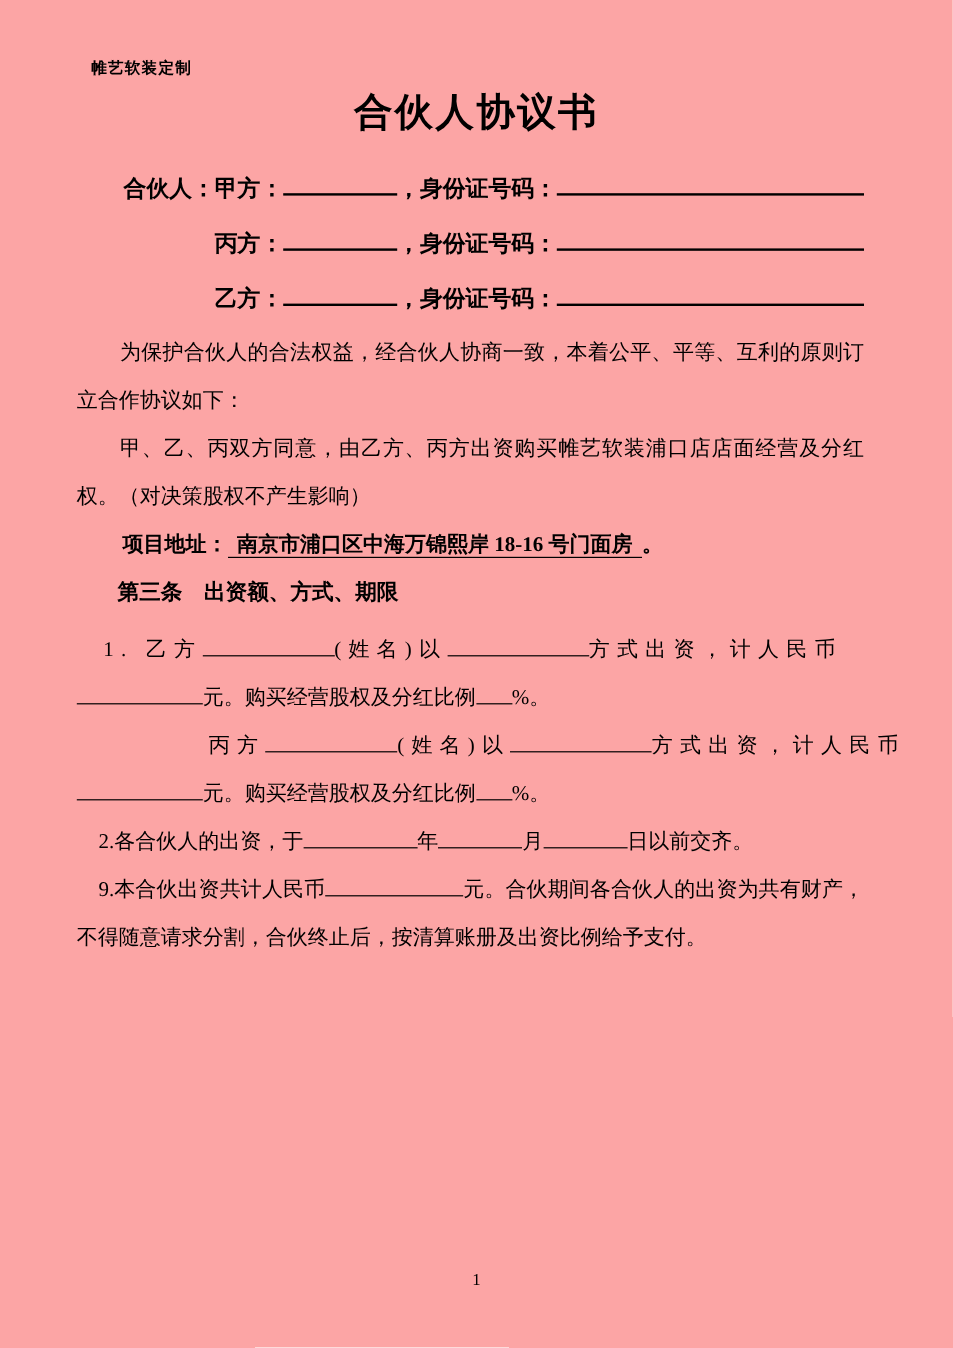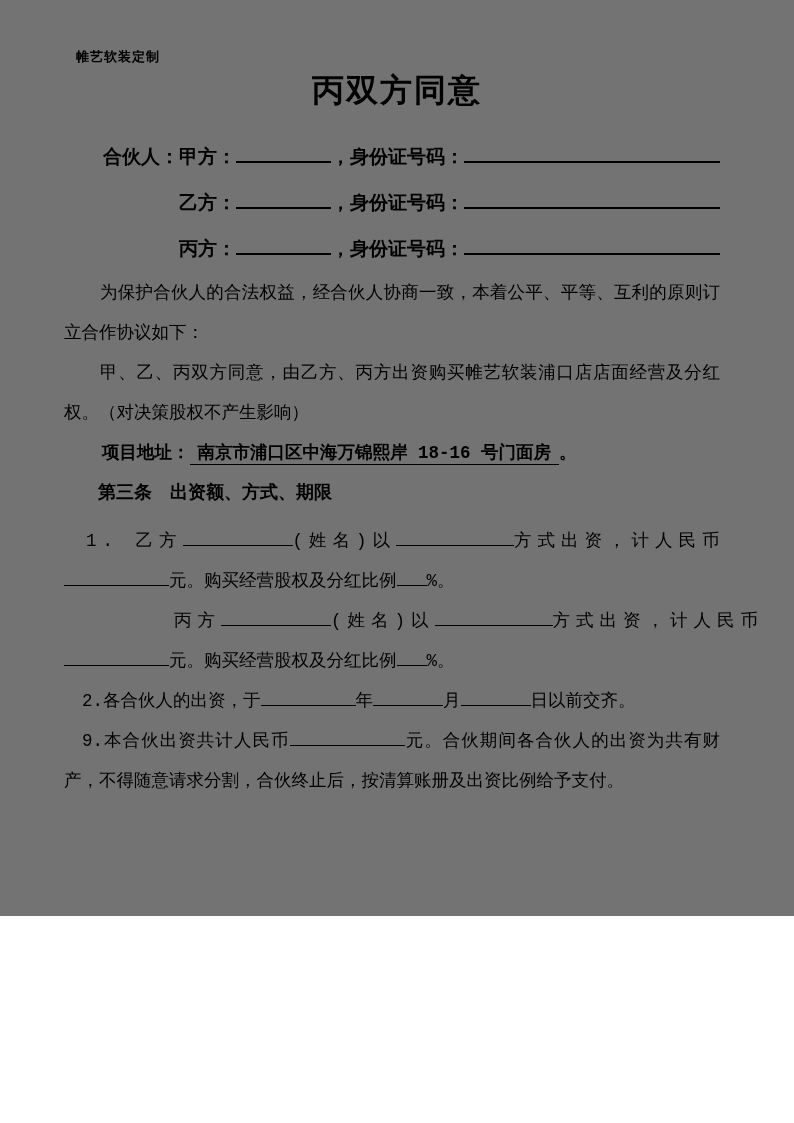--- a/index.html
+++ b/index.html
@@ -1,24 +1,24 @@
 <!DOCTYPE html>
 <html><head>
 <meta charset="utf-8">
 <style>
   * { margin: 0; padding: 0; box-sizing: border-box; }
   html, body { background: #ffffff; }
   .page {
     position: relative;
     width: 794px;
-    height: 916px;
+    height: 1123px;
     margin: 0 auto;
-    background: #737373;
+    background: #fca5a5;
     color: #000000;
-    font-family: Liberation Mono, monospace;
+    font-family: Liberation Serif, serif;
     overflow: hidden;
   }
   .logo {
     margin: 48px 0 0 76px;
     font-size: 13px;
     font-weight: bold;
     letter-spacing: 1px;
     height: 17px;
   }
   .title {
@@ -91,31 +91,31 @@
     font-size: 14px;
   }
 </style>
 </head>
 <body>
 
 <div class="page">
 
   <div class="logo">帷艺软装定制</div>
 
-  <div class="title">丙双方同意</div>
+  <div class="title">合伙人协议书</div>
 
   <div class="parties">
     <div class="party-row">
       <span>合伙人：</span><span>甲方：</span><span class="blank name-blank"></span><span>，身份证号码：</span><span class="blank id-blank"></span>
     </div>
     <div class="party-row indent">
-      <span>乙方：</span><span class="blank name-blank"></span><span>，身份证号码：</span><span class="blank id-blank"></span>
+      <span>丙方：</span><span class="blank name-blank"></span><span>，身份证号码：</span><span class="blank id-blank"></span>
     </div>
     <div class="party-row indent">
-      <span>丙方：</span><span class="blank name-blank"></span><span>，身份证号码：</span><span class="blank id-blank"></span>
+      <span>乙方：</span><span class="blank name-blank"></span><span>，身份证号码：</span><span class="blank id-blank"></span>
     </div>
   </div>
 
   <p class="body-text para">为保护合伙人的合法权益，经合伙人协商一致，本着公平、平等、互利的原则订立合作协议如下：</p>
 
 
   <p class="body-text para">甲、乙、丙双方同意，由乙方、丙方出资购买帷艺软装浦口店店面经营及分红权。（对决策股权不产生影响）</p>
   <p class="body-text address-line">
     <span>项目地址：</span><span class="address-underline">南京市浦口区中海万锦熙岸 18-16 号门面房</span><span>。</span>
   </p>

